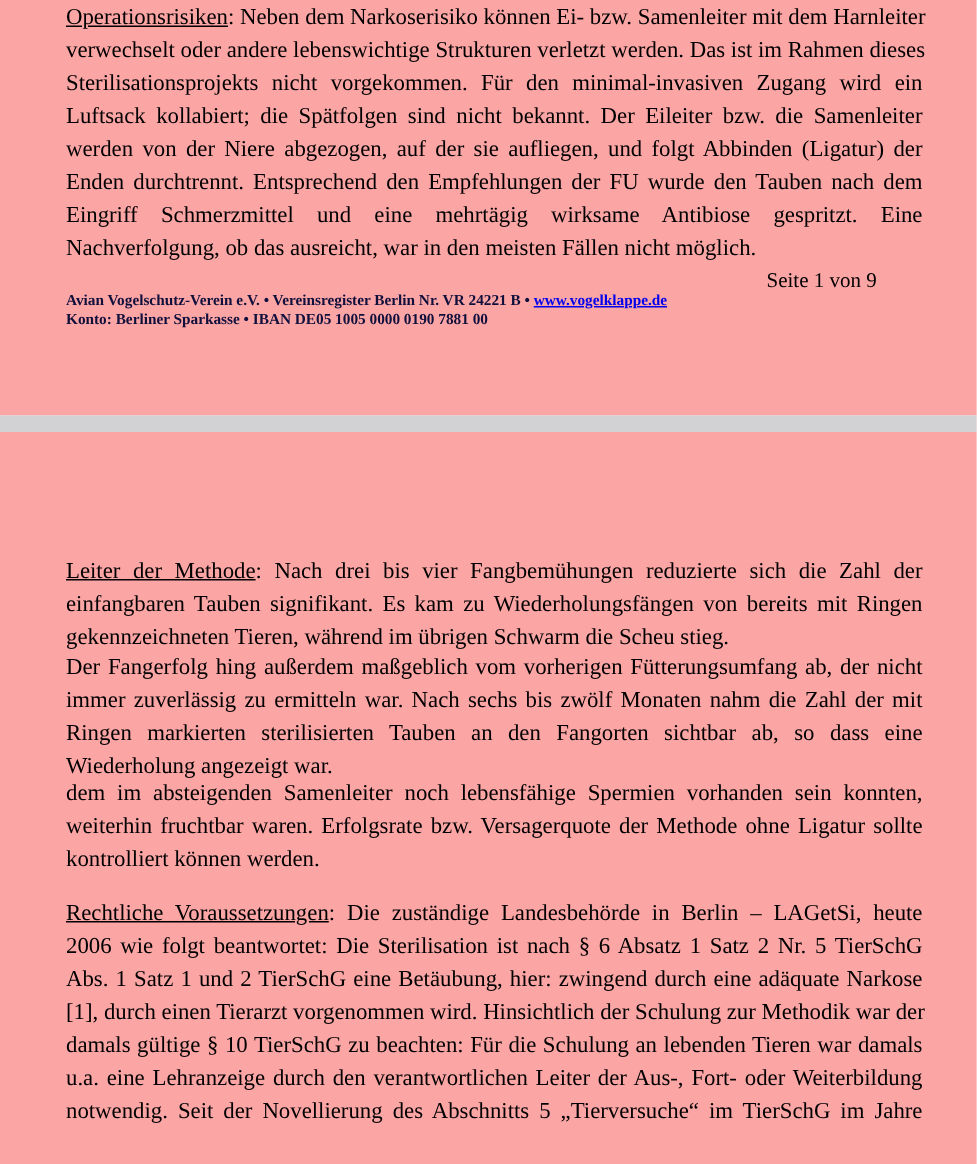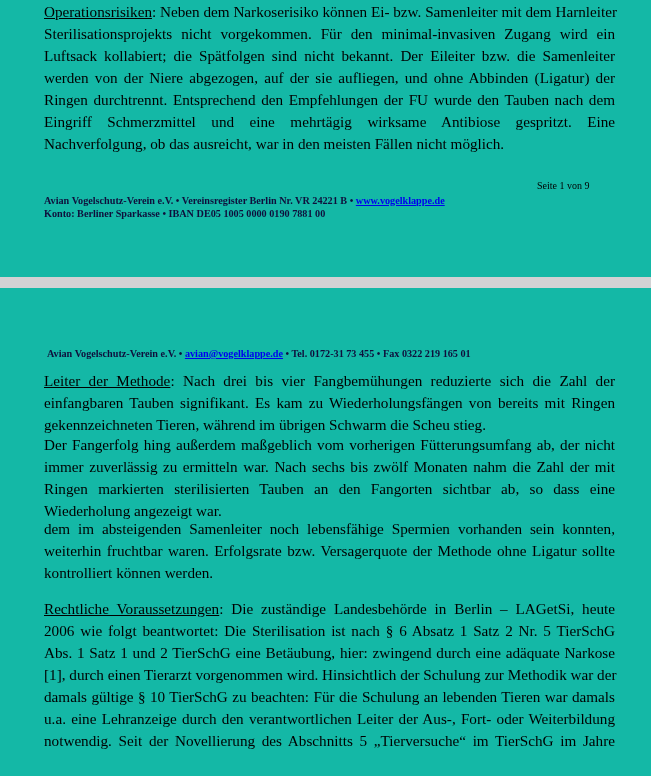--- a/index.html
+++ b/index.html
@@ -1,74 +1,74 @@
 <!DOCTYPE html>
 <html><head>
 <meta charset="utf-8">
 <style>
   html, body { margin: 0; padding: 0; background: #ffffff; }
   body {
     width: 651px; height: 776px; overflow: hidden; position: relative;
     font-family: "Liberation Serif", "DejaVu Serif", serif;
     color: #000;
   }
-  .page { position: absolute; left: 0; width: 651px; background: #14b8a6; text-decoration: underline; }
+  .page { position: absolute; left: 0; width: 651px; background: #fca5a5; text-decoration: underline; }
   .page1 { top: 0; height: 277px; }
   .separator { position: absolute; left: 0; top: 277px; width: 651px; height: 11px; background: #d2d2d4; }
   .page2 { top: 288px; height: 488px; }
 
   .para {
     position: absolute; left: 44px; width: 571px;
     font-size: 15.2px; line-height: 22px;
     text-align: justify;
   }
   .para .lead { text-decoration: underline; }
   .para .line { display: block; text-align: justify; text-align-last: justify; white-space: nowrap; }
   .para .line.last { text-align-last: left; }
 
   .page-number {
-    position: absolute; left: 537px; top: 180px;
-    font-size: 10px; color: #000;
+    position: absolute; left: 511px; top: 180px;
+    font-size: 14px; color: #000;
   }
   .footer {
     position: absolute; left: 44px; top: 194px;
     font-size: 10.2px; line-height: 13px; font-weight: bold; color: #0f0f3c;
   }
   .header2 {
     position: absolute; left: 47px; top: 60px;
     font-size: 10.2px; font-weight: bold; color: #0f0f3c;
   }
   a.link { color: #0000ee; text-decoration: underline; }
 </style>
 </head>
 <body>
 
 <div class="page page1">
   <div class="para" style="top:1px;">
     <span class="line"><span class="lead">Operationsrisiken</span><span>: Neben dem Narkoserisiko können Ei- bzw. Samenleiter mit dem Harnleiter</span></span>
+    <span class="line">verwechselt oder andere lebenswichtige Strukturen verletzt werden. Das ist im Rahmen dieses</span>
     <span class="line">Sterilisationsprojekts nicht vorgekommen. Für den minimal-invasiven Zugang wird ein</span>
     <span class="line">Luftsack kollabiert; die Spätfolgen sind nicht bekannt. Der Eileiter bzw. die Samenleiter</span>
-    <span class="line">werden von der Niere abgezogen, auf der sie aufliegen, und ohne Abbinden (Ligatur) der</span>
-    <span class="line">Ringen durchtrennt. Entsprechend den Empfehlungen der FU wurde den Tauben nach dem</span>
+    <span class="line">werden von der Niere abgezogen, auf der sie aufliegen, und folgt Abbinden (Ligatur) der</span>
+    <span class="line">Enden durchtrennt. Entsprechend den Empfehlungen der FU wurde den Tauben nach dem</span>
     <span class="line">Eingriff Schmerzmittel und eine mehrtägig wirksame Antibiose gespritzt. Eine</span>
     <span class="line last">Nachverfolgung, ob das ausreicht, war in den meisten Fällen nicht möglich.</span>
   </div>
 
   <div class="page-number">Seite 1 von 9</div>
 
   <div class="footer">
     <div><span>Avian Vogelschutz-Verein e.V. • Vereinsregister Berlin Nr. VR 24221 B • </span><a class="link">www.vogelklappe.de</a></div>
     <div>Konto: Berliner Sparkasse • IBAN DE05 1005 0000 0190 7881 00</div>
   </div>
 </div>
 
 <div class="separator"></div>
 
 <div class="page page2">
-  <div class="header2"><span>Avian Vogelschutz-Verein e.V. • </span><a class="link">avian@vogelklappe.de</a><span> • Tel. 0172-31 73 455 • Fax 0322 219 165 01</span></div>
 
   <div class="para" style="top:82px;">
     <span class="line"><span class="lead">Leiter der Methode</span><span>: Nach drei bis vier Fangbemühungen reduzierte sich die Zahl der</span></span>
     <span class="line">einfangbaren Tauben signifikant. Es kam zu Wiederholungsfängen von bereits mit Ringen</span>
     <span class="line last">gekennzeichneten Tieren, während im übrigen Schwarm die Scheu stieg.</span>
   </div>
 
   <div class="para" style="top:146px;">
     <span class="line">Der Fangerfolg hing außerdem maßgeblich vom vorherigen Fütterungsumfang ab, der nicht</span>
     <span class="line">immer zuverlässig zu ermitteln war. Nach sechs bis zwölf Monaten nahm die Zahl der mit</span>

